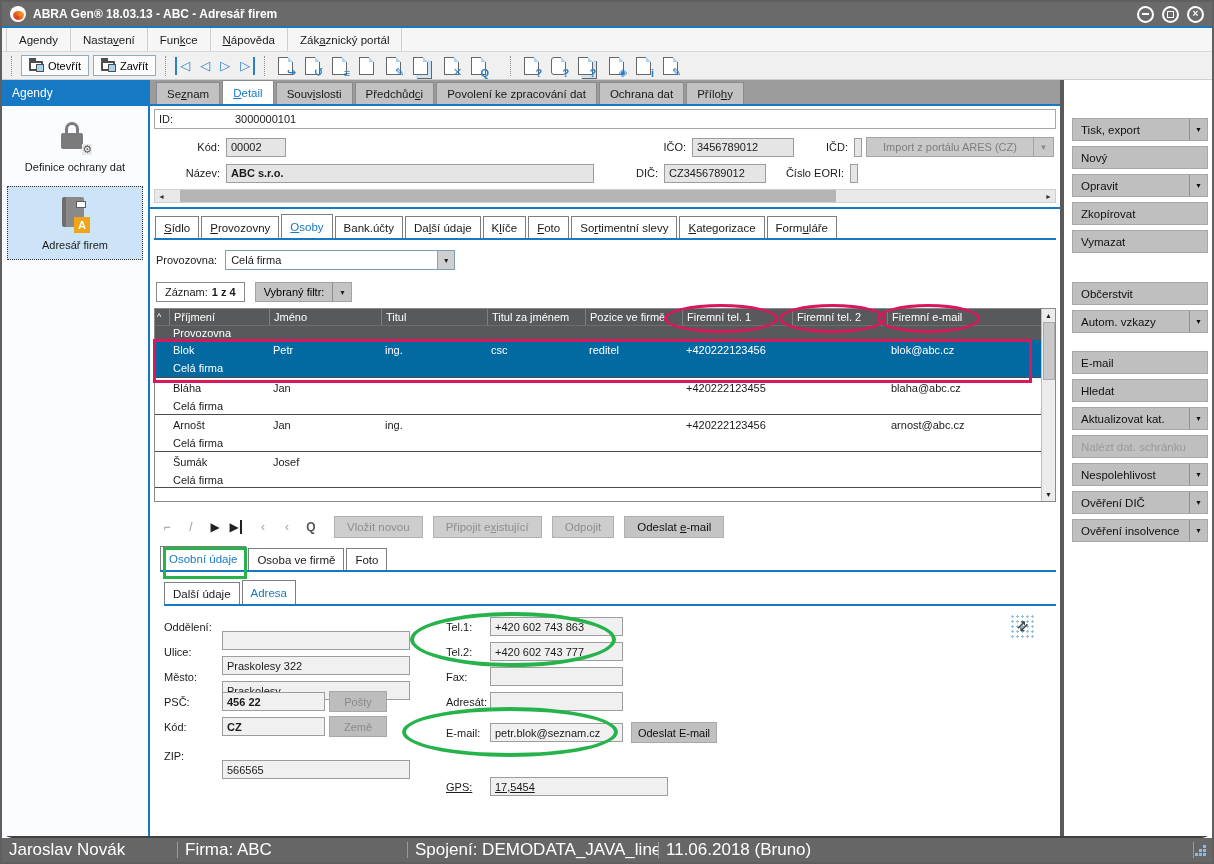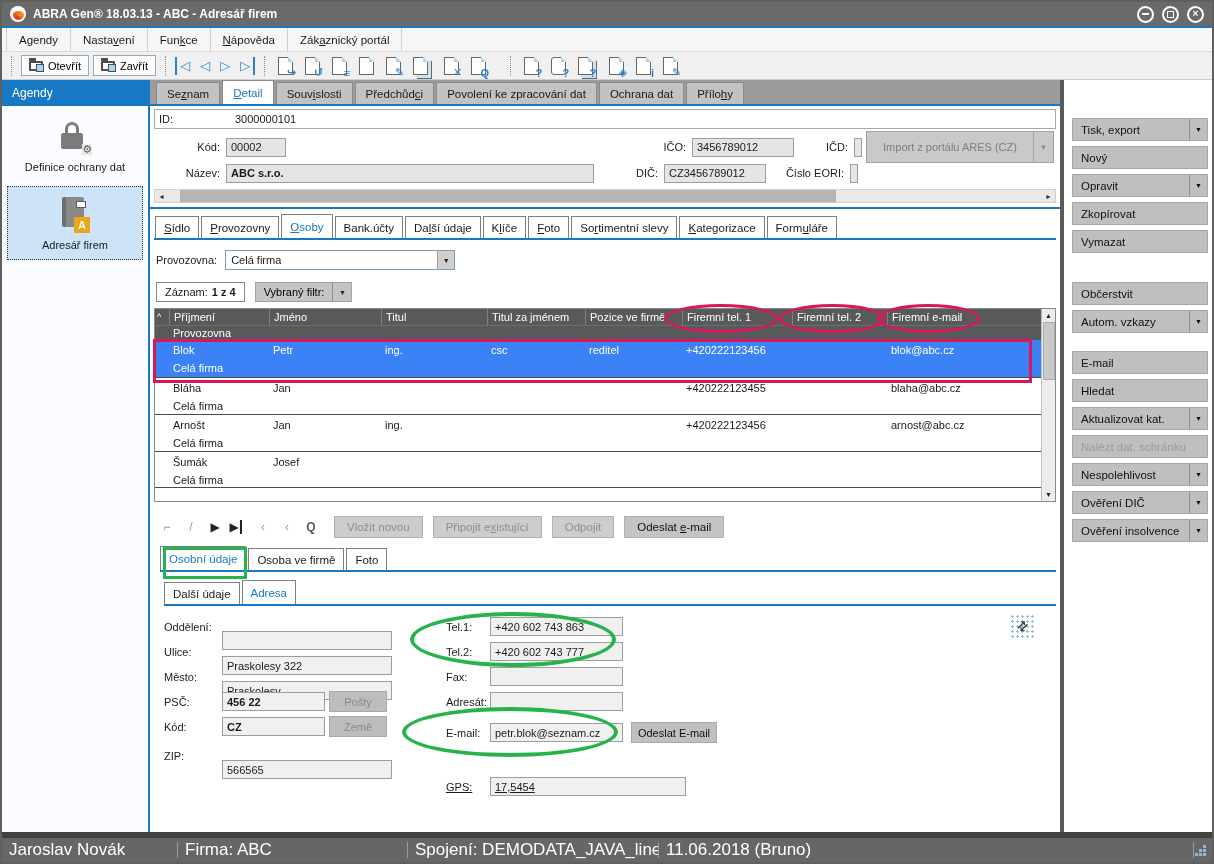--- a/index.html
+++ b/index.html
@@ -32,21 +32,21 @@
   .navico { color:#2a7fc9; font-size:13px; font-weight:bold; padding:0 3px; line-height:18px; }
   .bar-l { border-left:2px solid #2a7fc9; }
   .bar-r { border-right:2px solid #2a7fc9; }
   .pagebox { position:relative; width:15px; height:18px; background:#fff; border:1px solid #666; margin:0 4px; }
   .pagebox::before { content:''; position:absolute; top:-1px; right:-1px; border-style:solid; border-width:0 5px 5px 0; border-color:#f0f0f0 #f0f0f0 #a9d3ee #a9d3ee; }
   .pagebox::after { content:attr(data-glyph); position:absolute; right:-4px; bottom:-5px; color:#2a7fc9; font-size:11px; font-weight:bold; }
   .pb-copy { box-shadow:3px 3px 0 0 #cfe4f3, 4px 4px 0 0 #666; margin-right:8px; }
   .pb-bubble { border-radius:3px; }
 
   
-  .body { display:flex; height:758px; border-bottom:6px solid #404040; }
+  .body { display:flex; height:758px; border-bottom:2px solid #404040;border-radius:10px; }
 
   
   .sidebar { width:148px; flex:0 0 148px; background:#fbfcff; border-right:2px solid #1779c4; }
   .sbheader { height:26px; background:#1779c4; color:#fff; display:flex; align-items:center; padding-left:10px; font-size:12px; }
   .sbitem { display:flex; flex-direction:column; align-items:center; padding:10px 2px 8px; margin:4px 5px 0; border:1px dotted transparent; }
   .sbitem.selected { background:#cde4f8; border:1px dotted #333; }
   .sblabel { margin-top:6px; font-size:11px; }
   .lockico { position:relative; width:34px; height:34px; }
   .lock-shackle { position:absolute; left:7px; top:1px; width:14px; height:12px; border:3px solid #7b7b7b; border-bottom:none; border-radius:7px 7px 0 0; }
   .lock-body { position:absolute; left:3px; top:12px; width:22px; height:16px; background:#7b7b7b; border-radius:2px; }
@@ -66,21 +66,21 @@
   .idbox .flabel { width:80px; padding-left:4px; }
   .hrow { display:flex; align-items:center; height:24px; margin-top:6px; padding-right:2px; }
   .hrow2 { margin-top:2px; }
   .flabel { text-align:right; padding-right:0; }
   .w66 { width:66px; } .w40 { width:40px; } .w64 { width:64px; }
   .finput { display:inline-flex; align-items:center; height:19px; background:#e5e5e5; border:1px solid #9d9d9d; padding:0 4px; margin-left:6px; overflow:hidden; white-space:nowrap; }
   .iw60 { width:60px; } .iw102 { width:102px; } .iw368 { width:368px; } .iw8 { width:8px; padding:0; }
   .bold { font-weight:bold; }
   .rgroup { margin-left:auto; display:flex; align-items:center; }
   .ml14 { margin-left:14px; }
-  .ares { display:flex; align-items:center; height:32px; width:188px; margin-left:4px; background:#c9c9c9; border:1px solid #a3a3a3; color:#7e7e7e; font-family:inherit; font-size:11px; }
+  .ares { display:flex; align-items:center; height:20px; width:188px; margin-left:4px; background:#c9c9c9; border:1px solid #a3a3a3; color:#7e7e7e; font-family:inherit; font-size:11px; }
   .ares span:first-child { flex:1; text-align:center; }
   .ares-arrow { width:20px; border-left:1px solid #a3a3a3; font-size:8px; color:#8a8a8a; align-self:stretch; display:flex; align-items:center; justify-content:center; }
   .sp188 { width:192px; margin-left:4px; }
   .hscroll { height:14px; margin-top:4px; display:flex; align-items:center; background:#e9e9e9; border:1px solid #cfcfcf; }
   .harr { width:13px; text-align:center; font-size:7px; color:#333; }
   .htrack { flex:1; height:12px; position:relative; }
   .hthumb { position:absolute; left:12px; top:0; width:75%; height:12px; background:#b5b5b5; }
 
   .subtabs { display:flex; align-items:flex-end; margin:5px 4px 0; border-bottom:2px solid #1779c4; padding-left:1px; }
   .stab { height:22px; display:flex; align-items:center; padding:0 8px; border:1px solid #7e7e7e; border-bottom:none; background:#fff; margin-right:2px; font-size:11.5px; }
@@ -103,21 +103,21 @@
   .tgrid { display:grid; grid-template-columns:14px 100px 112px 106px 98px 97px 110px 95px 1fr; }
   .thead { height:16px; background:#58595b; color:#fff; align-items:center; }
   .thead span { padding-left:4px; border-left:1px solid #7e7f81; height:16px; display:flex; align-items:center; overflow:hidden; white-space:nowrap; }
   .thead span:first-child { border-left:none; padding-left:2px; font-size:9px; }
   .tsub { height:15px; background:#58595b; color:#fff; display:flex; align-items:center; padding-left:18px; border-top:1px solid #6c6d6f; }
   .rec { height:37px; }
   .rec + .rec { border-top:1px solid #4a4a4a; }
   .rec .l1 { height:19px; align-items:center; }
   .rec .l1 span { padding-left:4px; overflow:hidden; white-space:nowrap; }
   .rec .l2 { height:18px; display:flex; align-items:center; padding-left:18px; }
-  .rec.sel { background:#3b82f6; color:#fff; }
+  .rec.sel { background:#0369a1; color:#fff; }
   .lastrec { border-bottom:1px solid #4a4a4a; }
   .tfill { flex:1; background:#fff; }
   .vscroll { width:14px; background:#ececec; border-left:1px solid #bdbdbd; display:flex; flex-direction:column; align-items:center; }
   .varr { font-size:7px; color:#222; height:13px; display:flex; align-items:center; }
   .vtrack { flex:1; width:12px; position:relative; }
   .vthumb { position:absolute; top:0; left:0; width:12px; height:58px; background:#c9c9c9; border:1px solid #aaa; }
 
   
   .navrow { display:flex; align-items:center; margin:14px 4px 0 6px; height:22px; gap:2px; }
   .rnico { width:22px; text-align:center; font-size:12px; color:#9a9a9a; }
@@ -135,21 +135,21 @@
   .expand span { display:inline-block; transform:rotate(45deg); color:#444; font-size:13px; font-weight:bold; }
 
   
   .addr { display:flex; margin:8px 0 0 14px; }
   .acol-l { width:250px; }
   .acol-r { margin-left:32px; }
   .arow { display:flex; align-items:center; height:25px; }
   .alabel { width:58px; }
   .alabel2 { width:44px; }
   .ainput { display:inline-flex; align-items:center; height:19px; background:#f0f0f0; border:1px solid #9d9d9d; padding:0 4px; white-space:nowrap; overflow:hidden; }
-  .aw170 { width:170px;margin-top:28px; } .aw103 { width:103px;font-weight:bold; } .aw133 { width:133px; } .aw178 { width:196px; }
+  .aw170 { width:188px;margin-top:28px; } .aw103 { width:103px;font-weight:bold; } .aw133 { width:133px; } .aw178 { width:178px; }
   .sbtn { height:21px; width:58px; margin-left:4px; background:#bdbdbd; border:1px solid #a8a8a8; color:#8a8a8a; font-family:inherit; font-size:11px; }
   .sbtn.enabled { width:86px; margin-left:8px; background:#c0c0c0; color:#111; }
   .mt6 { margin-top:6px; } .mt4 { margin-top:4px; }
 
   
   .rightpanel { width:152px; flex:0 0 152px; background:#fff; border-left:4px solid #5a5a5a; padding:38px 6px 0 8px; }
   .rbtn { display:flex; align-items:center; width:136px; height:23px; margin-bottom:5px; background:#bfbfbf; border:1px solid #a8a8a8; font-family:inherit; font-size:11.5px; color:#111; padding:0 0 0 8px; text-align:left; }
   .rbtn span:first-child { flex:1; white-space:nowrap; overflow:hidden; }
   .rarrow { width:18px; align-self:stretch; border-left:1px solid #8f8f8f; display:flex; align-items:center; justify-content:center; font-size:7px; }
   .rbtn.disabled { color:#9a9a9a; }

